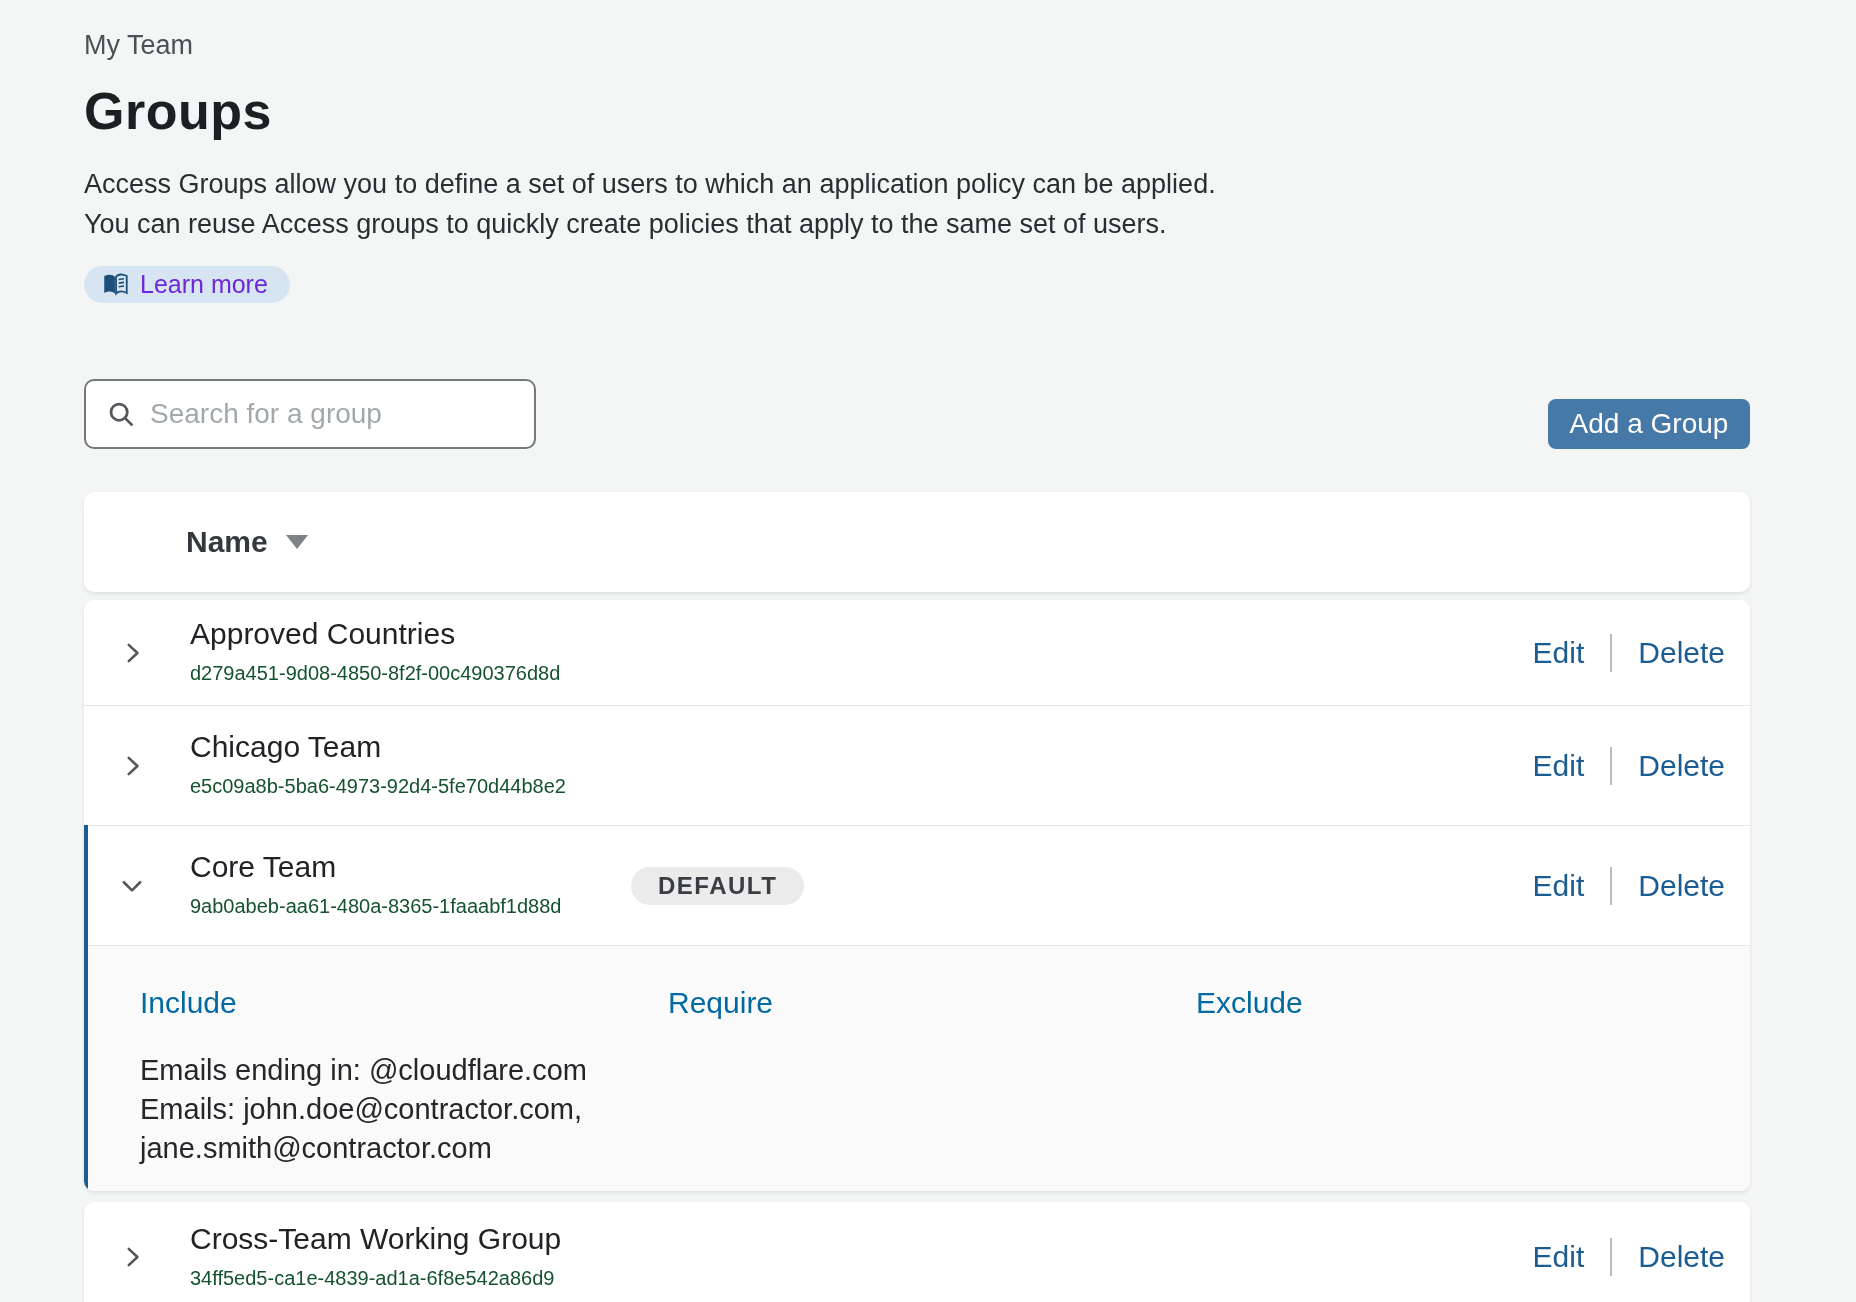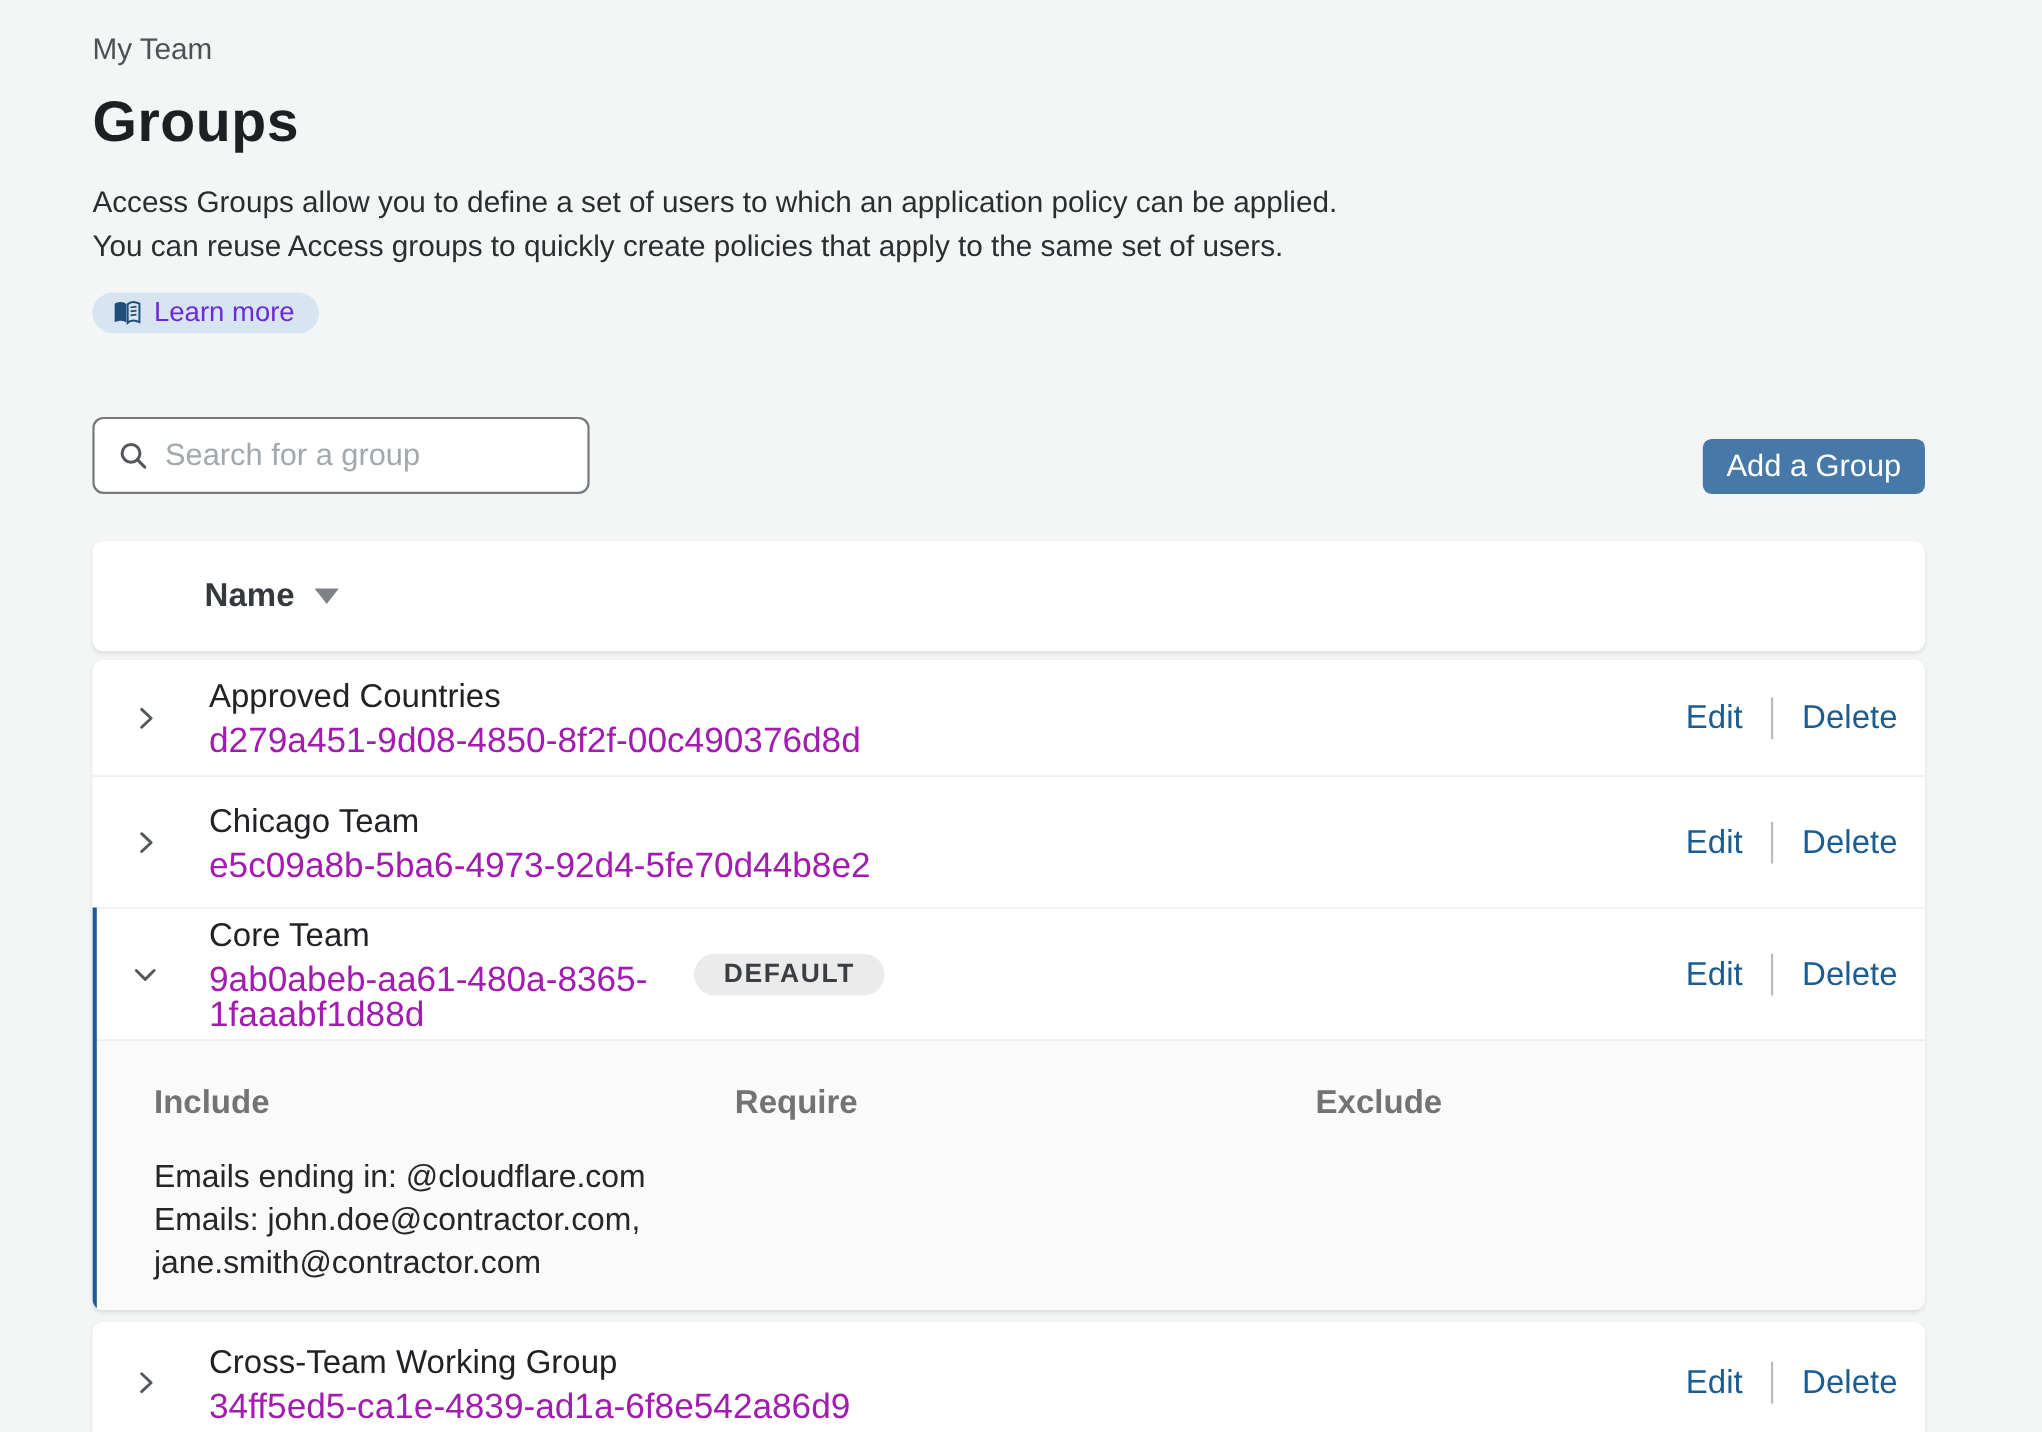--- a/index.html
+++ b/index.html
@@ -51,21 +51,21 @@
   .rows-card { margin-top:8px; overflow:hidden; }
   .last-card { margin-top:11px; height:110px; overflow:hidden; }
 
   .row { display:flex; align-items:center; padding-right:25px; background:#fff; }
   .row.bordered { border-top:1px solid #e4e5e6; }
   .h105 { height:105px; } .h120 { height:120px;justify-content:flex-end; } .h110 { height:110px; }
   .chev { margin-left:26px; width:44px; display:flex; justify-content:center; cursor:pointer; flex:none; }
   .name-block { margin-left:36px; }
   .name-block.fixed { width:441px; }
   .g-name { font-size:30px; line-height:36px; color:#202226; }
-  .g-id { margin-top:5px; font-size:32px; line-height:32px; color:#a21caf; }
+  .g-id { margin-top:5px; font-size:20px; line-height:32px; color:#14532d; }
   .badge {
     height:38px; padding:0 27px; border-radius:19px; background:#ebebec;
     display:inline-flex; align-items:center; flex:none;
     font-size:24px; font-weight:700; letter-spacing:1.5px; color:#3a3d42;
   }
   .actions { margin-left:auto; display:flex; align-items:center; flex:none; }
   .action-link { font-size:30px; color:#1b5c92; cursor:pointer; text-decoration:none; }
   .vdiv { width:2px; height:38px; background:#b9bbbd; margin:0 26px; }
 
   
@@ -73,21 +73,21 @@
   .group-expanded::before {
     content:""; position:absolute; left:0; top:0; bottom:0; width:4px;
     background:#1d5c92; z-index:2;
   }
   .detail {
     height:246px; background:#fafafa; border-top:1px solid #e4e5e6;
     display:flex; padding:40px 0 0 56px;
   }
   .col { width:528px; flex:none; }
   .col:last-child { width:auto; }
-  .col-h { font-size:30px; line-height:34px; font-weight:700; color:#737373; }
+  .col-h { font-size:30px; line-height:34px; font-weight:400; color:#0369a1; }
   .rules { margin-top:31px; width:500px; font-size:29px; line-height:39px; color:#24262a; }
 </style>
 </head>
 <body>
 
 <div class="content">
 
   <div class="breadcrumb">My Team</div>
   <h1 class="page-title">Groups</h1>
 

